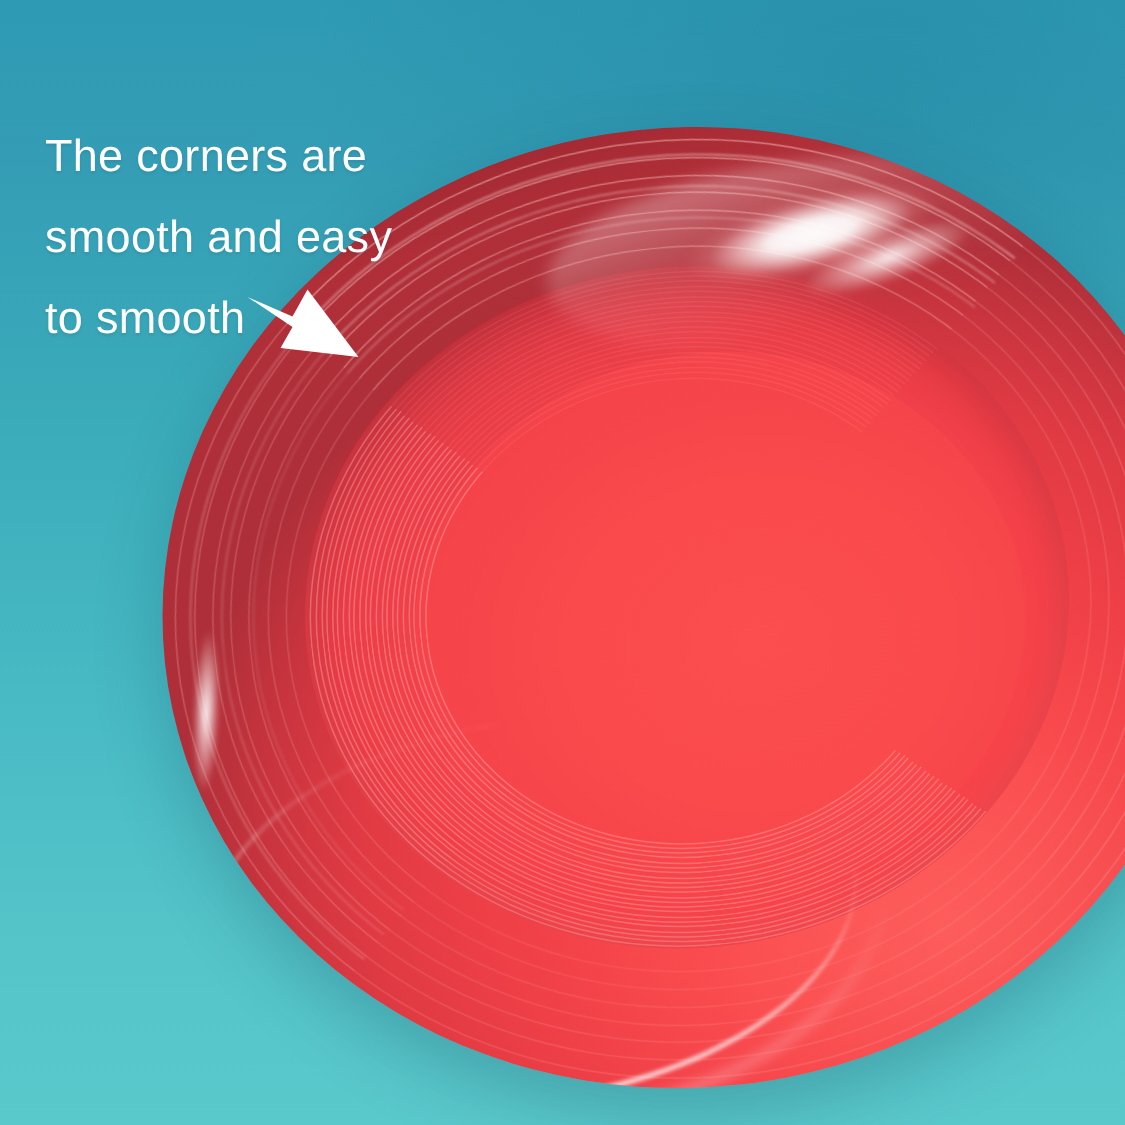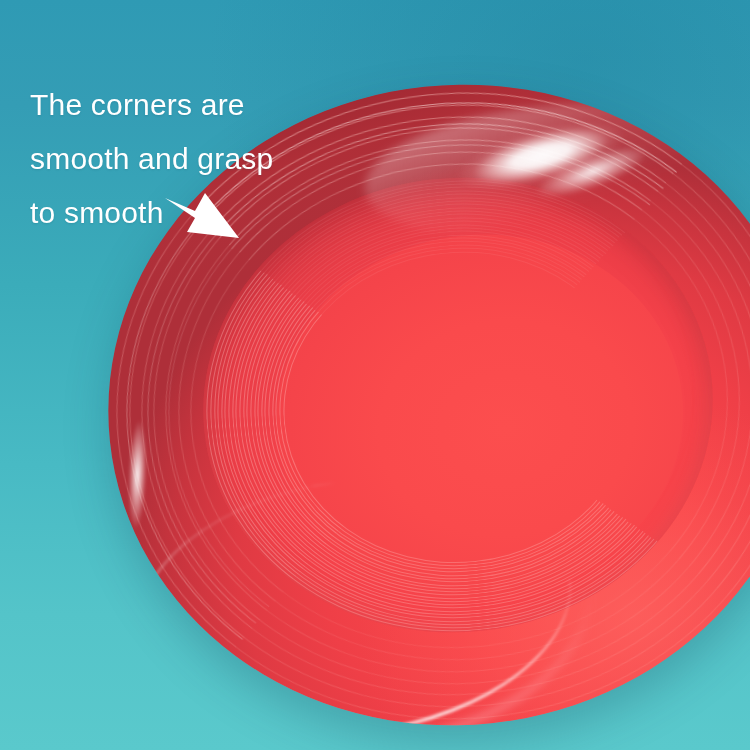--- a/index.html
+++ b/index.html
@@ -294,21 +294,21 @@
       <div class="spec-main-2"></div>
       <div class="spec-left"></div>
       <div class="spec-bottom-soft"></div>
       <div class="spec-bottom"></div>
 
     </div>
   </div>
 
   <div class="caption">
     <span class="line">The corners are</span>
-    <span class="line">smooth and grasp</span>
+    <span class="line">smooth and easy</span>
     <span class="line">to smooth</span>
   </div>
 
   <svg class="arrow" viewBox="0 0 76 56">
     <polygon points="0,10 30,23 40,5 74,50 22,44 30,30" fill="#ffffff"></polygon>
   </svg>
 
 </div>
 
 </body></html>

